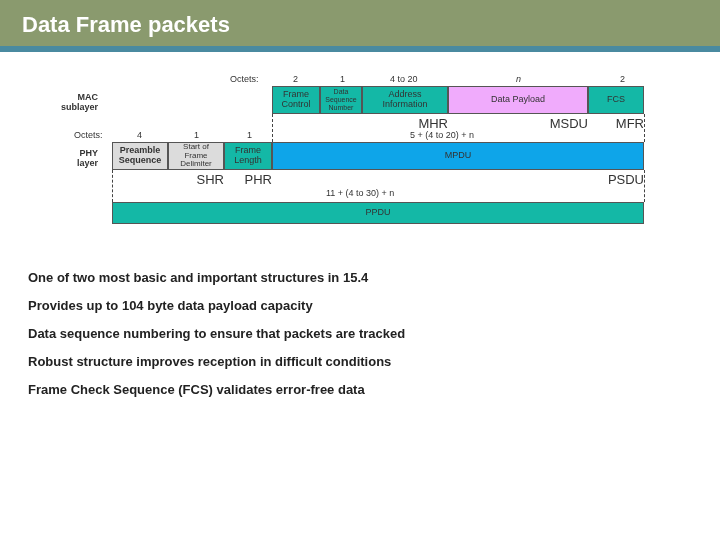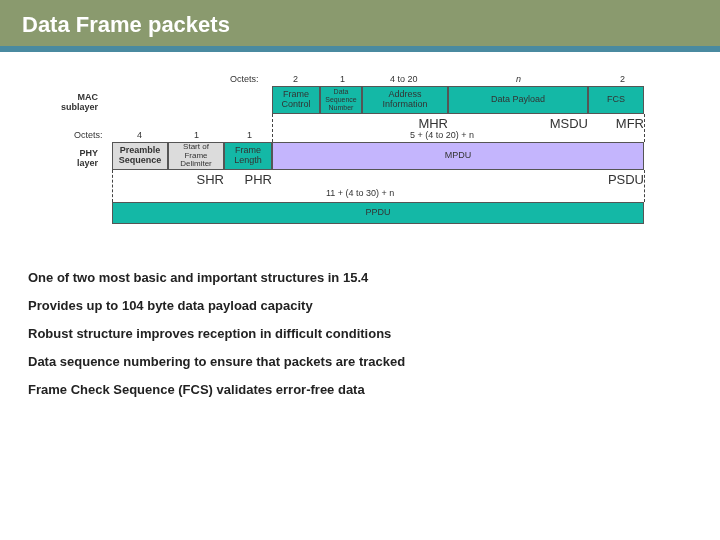--- a/index.html
+++ b/index.html
@@ -39,23 +39,23 @@
     position: absolute;
     border: 1px solid #555;
     display: flex;
     align-items: center;
     justify-content: center;
     text-align: center;
     font-size: 9px;
     padding: 1px 2px;
     line-height: 1.1;
   }
-  .gray-mid { background: #14b8a6; }
+  .gray-mid { background: #f0abfc; }
   .gray-light { background: #14b8a6; }
-  .gray-dark { background: #c4b5fd; }
+  .gray-dark { background: #0ea5e9; }
   .gray-vlight { background: #dcdcdc; }
   .label-below {
     position: absolute;
     font-size: 13px;
     text-align: right;
   }
   .bullets {
     padding: 10px 28px 0 28px;
   }
   .bullets p {
@@ -126,16 +126,16 @@
   <div class="dash" style="left:272px; top:54px; height:28px;"></div>
   <div class="dash" style="left:644px; top:54px; height:28px;"></div>
   <div class="dash" style="left:112px; top:110px; height:32px;"></div>
   <div class="dash" style="left:644px; top:110px; height:32px;"></div>
 
 </div>
 
 <div class="bullets">
   <p>One of two most basic and important structures in 15.4</p>
   <p>Provides up to 104 byte data payload capacity</p>
+  <p>Data sequence numbering to ensure that packets are tracked</p>
   <p>Robust structure improves reception in difficult conditions</p>
-  <p>Data sequence numbering to ensure that packets are tracked</p>
   <p>Frame Check Sequence (FCS) validates error-free data</p>
 </div>
 
 </body></html>

